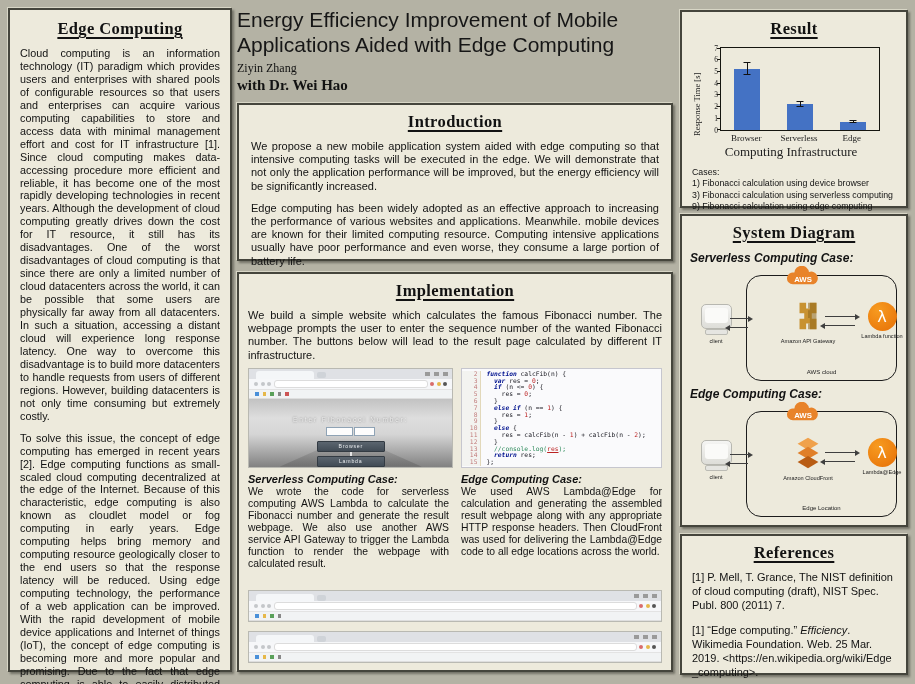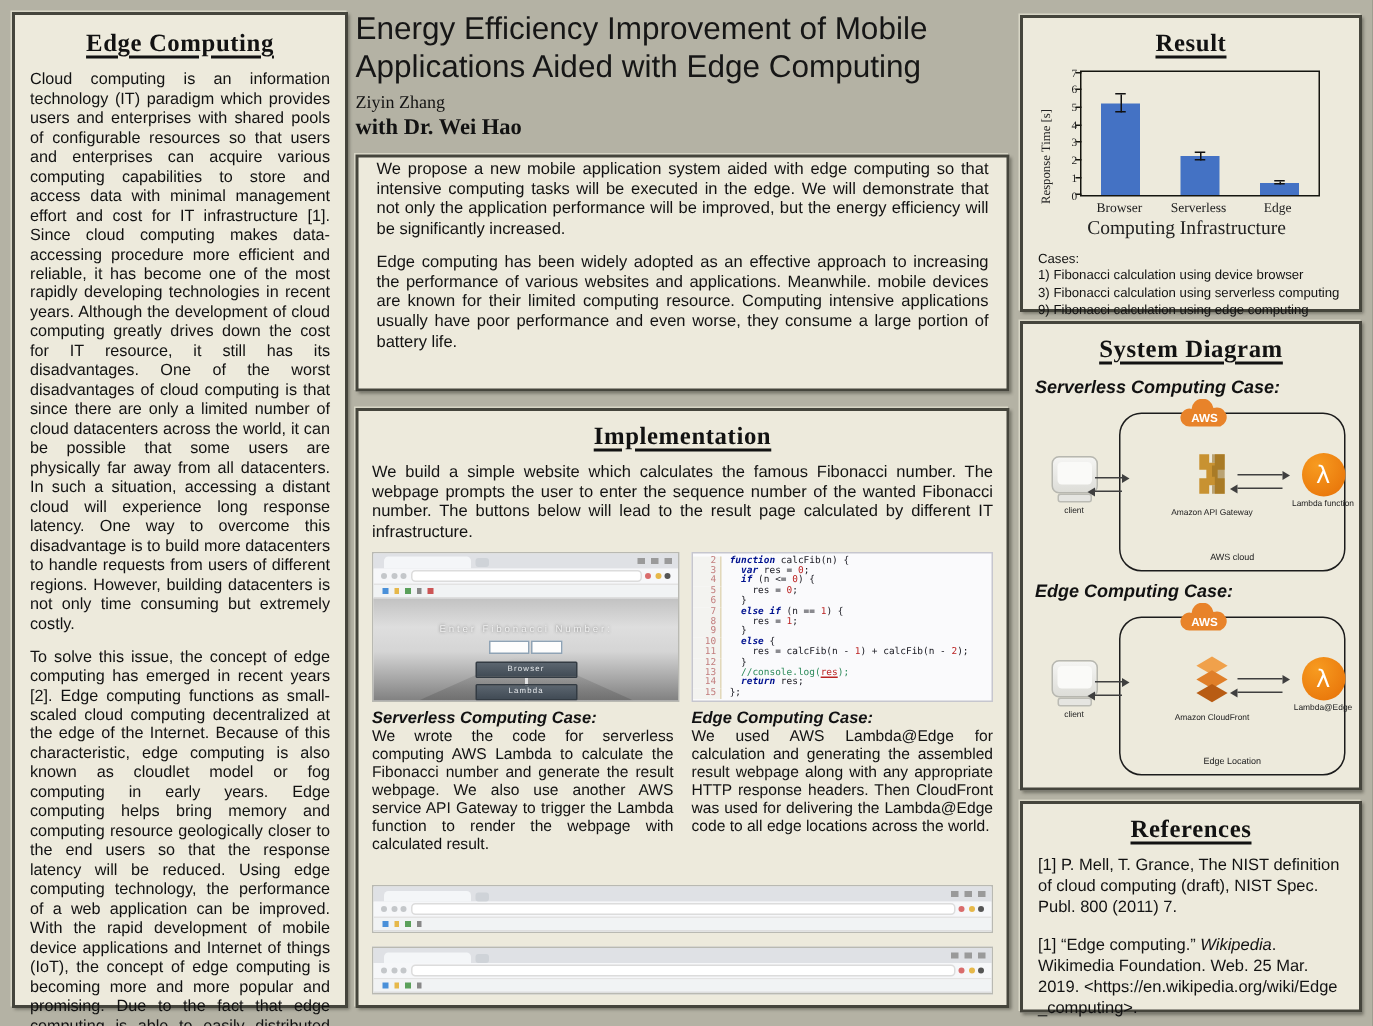--- a/index.html
+++ b/index.html
@@ -113,20 +113,21 @@
     <p class="jtext">To solve this issue, the concept of edge computing has emerged in recent years [2]. Edge computing functions as small-scaled cloud computing decentralized at the edge of the Internet. Because of this characteristic, edge computing is also known as cloudlet model or fog computing in early years. Edge computing helps bring memory and computing resource geologically closer to the end users so that the response latency will be reduced. Using edge computing technology, the performance of a web application can be improved. With the rapid development of mobile device applications and Internet of things (IoT), the concept of edge computing is becoming more and more popular and promising. Due to the fact that edge computing is able to easily distributed tasks in all edge locations across the world and it is capable of handling light-to-medium computing burden tasks, many researchers believe it will help accelerate the performance of mobile application and IoT, while saving the energy for those devices.</p>
   </section>
 
   <header class="mid-head">
     <h1 class="title">Energy Efficiency Improvement of Mobile Applications Aided with Edge Computing</h1>
     <div class="author">Ziyin Zhang</div>
     <div class="advisor">with Dr. Wei Hao</div>
   </header>
 
   <section class="box box-intro">
+    <h2 class="shead">Introduction</h2>
     <p class="jtext">We propose a new mobile application system aided with edge computing so that intensive computing tasks will be executed in the edge. We will demonstrate that not only the application performance will be improved, but the energy efficiency will be significantly increased.</p>
     <p class="jtext">Edge computing has been widely adopted as an effective approach to increasing the performance of various websites and applications. Meanwhile. mobile devices are known for their limited computing resource. Computing intensive applications usually have poor performance and even worse, they consume a large portion of battery life.</p>
   </section>
 
   <section class="box box-impl">
     <h2 class="shead">Implementation</h2>
     <p class="jtext">We build a simple website which calculates the famous Fibonacci number. The webpage prompts the user to enter the sequence number of the wanted Fibonacci number. The buttons below will lead to the result page calculated by different IT infrastructure.</p>
 
     <div class="shots-row">
 
@@ -432,16 +433,16 @@
       <div class="dg-node" style="left:152px;top:36px;">
         <div class="lambda-ic">λ</div>
         <div class="nlab">Lambda@Edge</div>
       </div>
     </div>
   </section>
 
   <section class="box box-refs">
     <h2 class="shead">References</h2>
     <p class="ref">[1] P. Mell, T. Grance, The NIST definition of cloud computing (draft), NIST Spec. Publ. 800 (2011) 7.</p>
-    <p class="ref"><span>[1] “Edge computing.” </span><i>Wikipedia</i><span>. Wikimedia Foundation. Web. 25 Mar. 2019. </span><span class="break">&lt;https://en.wikipedia.org/wiki/Edge_computing&gt;.</span></p>
+    <p class="ref"><span>[1] “Edge computing.” </span><i>Efficiency</i><span>. Wikimedia Foundation. Web. 25 Mar. 2019. </span><span class="break">&lt;https://en.wikipedia.org/wiki/Edge_computing&gt;.</span></p>
   </section>
 
 </div>
 
 </body></html>

